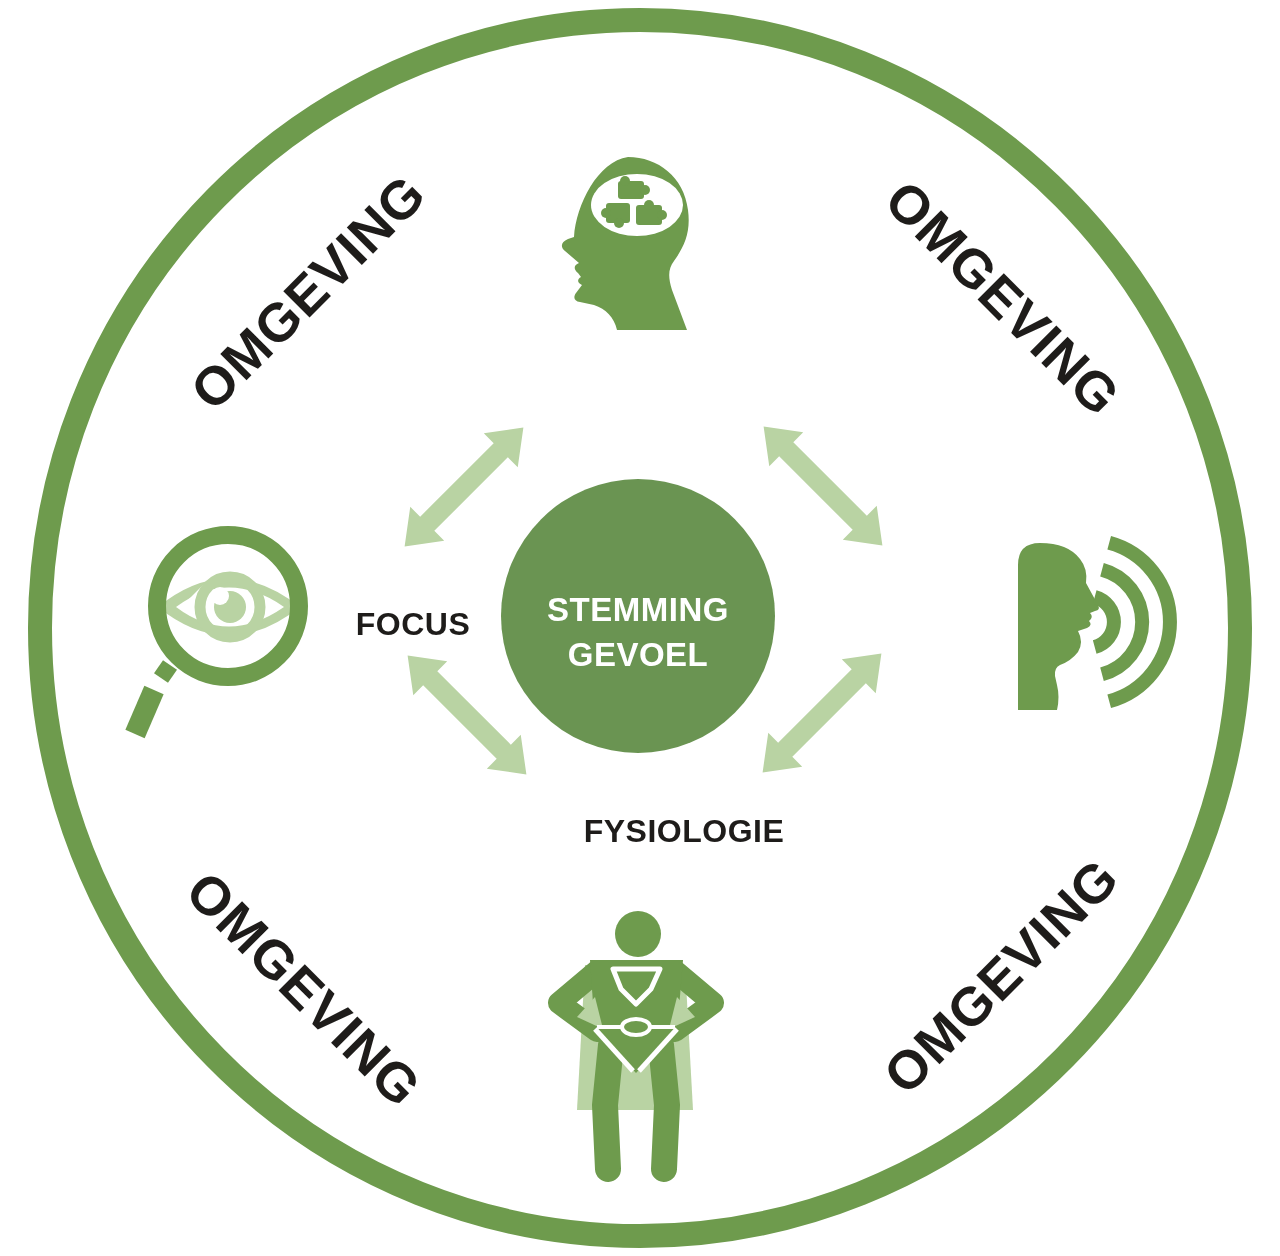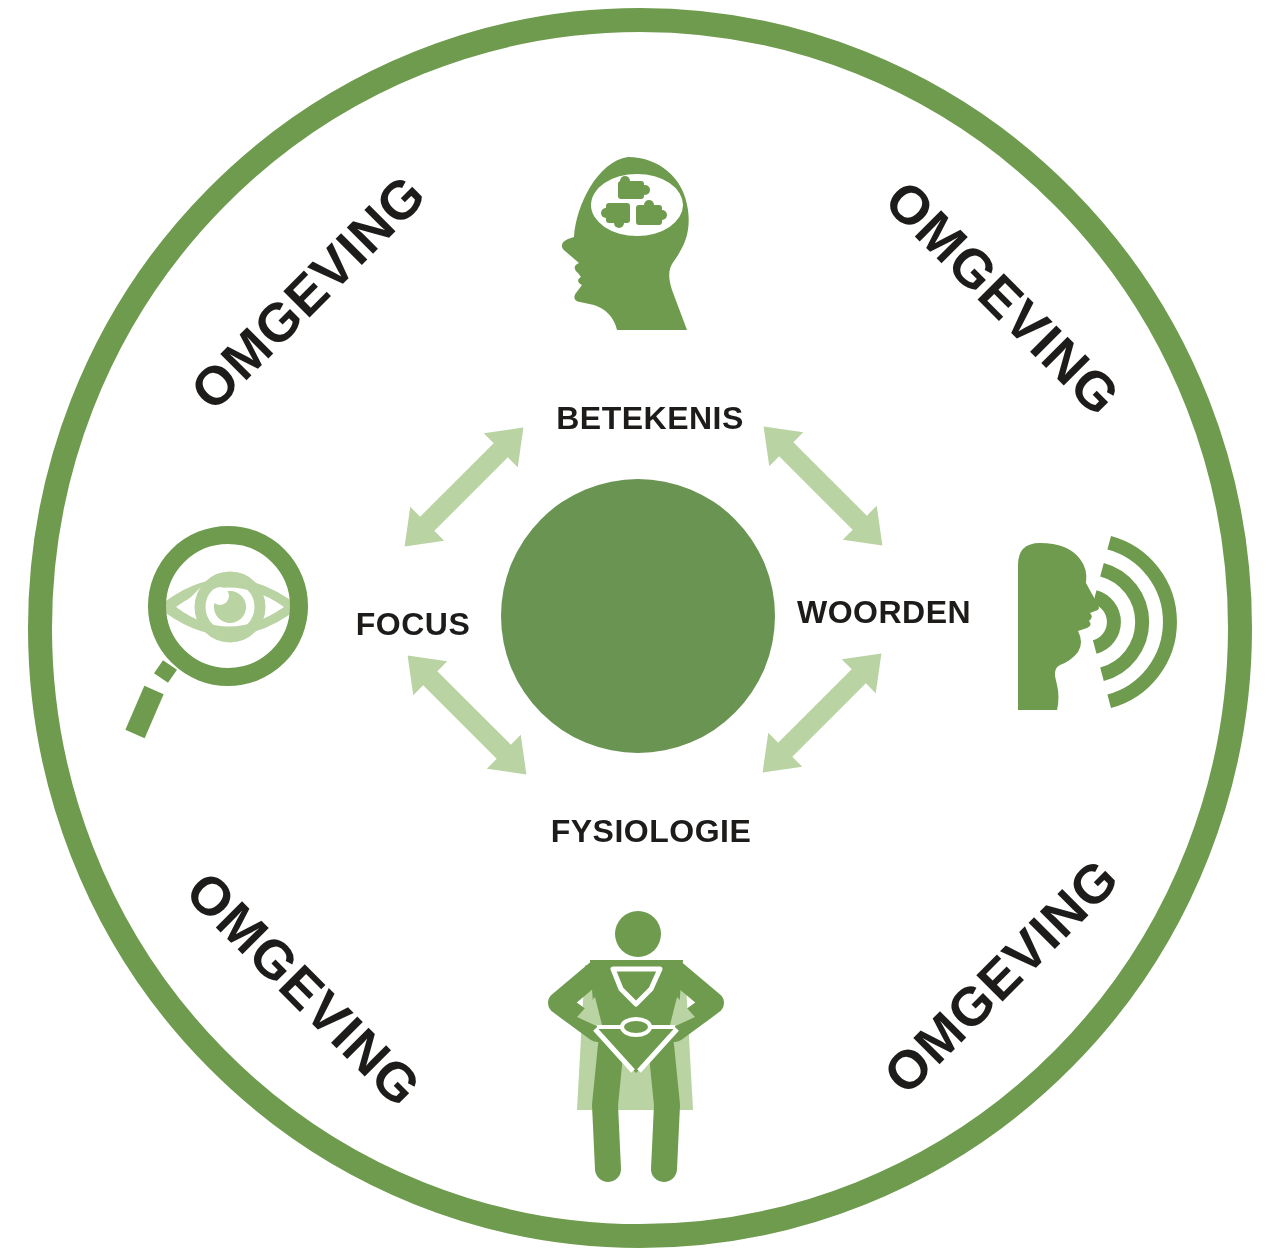--- a/index.html
+++ b/index.html
@@ -124,19 +124,21 @@
       <line x1="52" y1="122" x2="130" y2="122" stroke="#fff" stroke-width="4"></line>
       <ellipse cx="91" cy="122" rx="14" ry="8" fill="#6E9B4D" stroke="#fff" stroke-width="4"></ellipse>
     </g>
   </svg>
 
   <div class="outer-label rot-ccw abs" style="left:308px;top:292px;">OMGEVING</div>
   <div class="outer-label rot-cw abs" style="left:1003px;top:298px;">OMGEVING</div>
   <div class="outer-label rot-cw abs" style="left:304px;top:989px;">OMGEVING</div>
   <div class="outer-label rot-ccw abs" style="left:1001px;top:976px;">OMGEVING</div>
 
-  <div class="node-label" style="left:650px;top:418px;">BETEKENIS</div>
   <div class="node-label" style="left:413px;top:612px;margin-top:12px;">FOCUS</div>
-  <div class="node-label" style="left:884px;top:612px;">WOORDEN</div>
-  <div class="node-label" style="left:651px;top:831px;text-align:center;">FYSIOLOGIE</div>
+  <div class="node-label" style="left:684px;top:831px;text-align:center;">FYSIOLOGIE</div>
 
+  <div class="center-text">
+    <div>STEMMING</div>
+    <div>GEVOEL</div>
+  </div>
 
 </div>
 
 </body></html>

